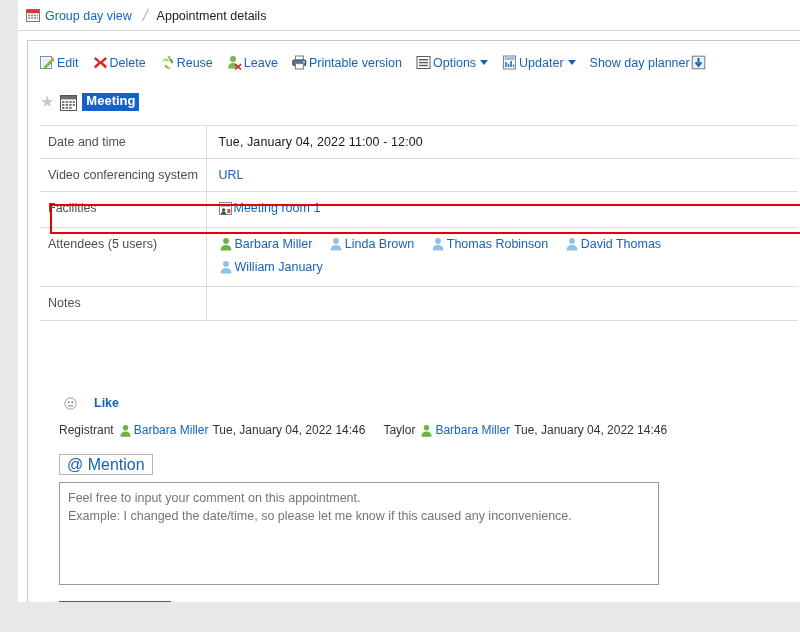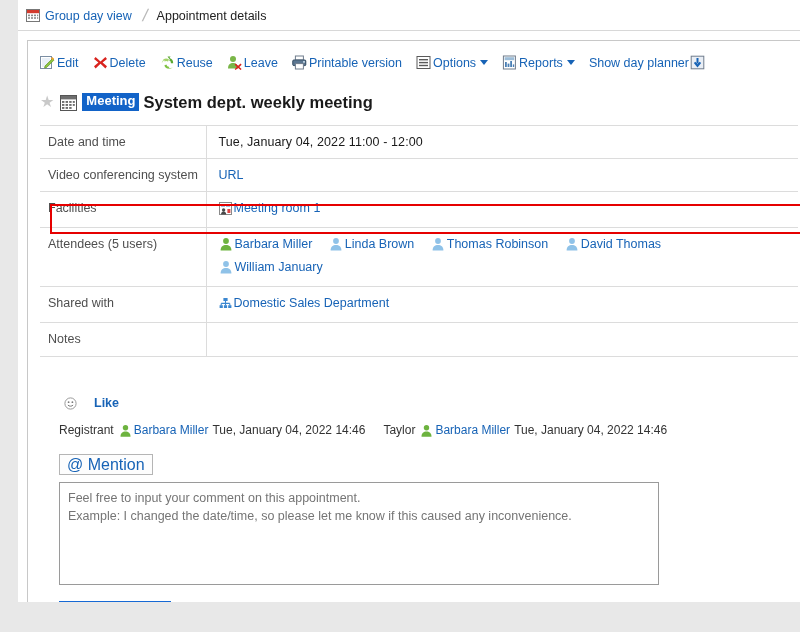--- a/index.html
+++ b/index.html
@@ -327,21 +327,21 @@
             <rect x="1.4" y="1" width="12" height="13" fill="#fff" stroke="#6f7c8c"></rect>
             <rect x="2.6" y="2.2" width="9.6" height="3" fill="#9dbdd8"></rect>
             <g fill="#4a7fb5">
               <rect x="3" y="7" width="1.8" height="5"></rect>
               <rect x="5.6" y="8.6" width="1.8" height="3.4"></rect>
               <rect x="8.2" y="6" width="1.8" height="6"></rect>
               <rect x="10.8" y="9.4" width="1.4" height="2.6"></rect>
             </g>
           </svg>
         </span>
-        <span class="lbl">Reports</span>
+        <span class="lbl">Updater</span>
         <span class="tb-caret"></span>
       </span>
 
       <span class="tb-item" style="margin-right:0;">
         <span class="lbl" style="padding-left:0;padding-right:1px;">Show day planner</span>
         <span class="ic">
           <svg width="15" height="15" viewBox="0 0 15 15">
             <rect x="1.2" y="1.2" width="12.6" height="12.6" fill="#e9eef5" stroke="#6f7c8c"></rect>
             <path d="M7.5 3 L7.5 8.4 M4.6 7.4 L7.5 11 L10.4 7.4" stroke="#1763b6" stroke-width="2" fill="none"></path>
           </svg>
@@ -364,21 +364,20 @@
               <rect x="5.6" y="9" width="2.4" height="1.9"></rect>
             <rect x="9.2" y="9" width="2.4" height="1.9"></rect>
               <rect x="12.8" y="9" width="2" height="1.9"></rect>
             <rect x="2" y="12" width="2.4" height="1.9"></rect>
               <rect x="5.6" y="12" width="2.4" height="1.9"></rect>
             <rect x="9.2" y="12" width="2.4" height="1.9"></rect>
           </g>
         </svg>
       </span>
       <span class="badge">Meeting</span>
-      <span class="title-text">System dept. weekly meeting</span>
     </div>
 
     <table class="dtable">
       <tbody>
         <tr>
           <td class="k">Date and time</td>
           <td class="v">
             <span class="val-dt">Tue, January 04, 2022   11:00  -  12:00</span>
           </td>
         </tr>
@@ -450,37 +449,20 @@
               <span class="ic" style="width:14px;height:14px;">
                 <svg width="14" height="14" viewBox="0 0 14 14">
                   <circle cx="7" cy="4" r="2.9" fill="#8fc2e8"></circle>
                   <path d="M1.6 13.6 C1.6 9.6 4 8 7 8 C10 8 12.4 9.6 12.4 13.6z" fill="#8fc2e8"></path>
                 </svg>
               </span>
               <a class="lnk">William January</a>
             </span>
           </td>
         </tr>
-        <tr>
-          <td class="k">Shared with</td>
-          <td class="v">
-            <span class="chip">
-              <span class="ic" style="width:13px;height:13px;">
-                <svg width="13" height="13" viewBox="0 0 13 13">
-                  <rect x="4.4" y="1" width="4.2" height="3" fill="#3b87d0"></rect>
-                  <path d="M6.5 4 L6.5 6.4 M2.2 6.4 L10.8 6.4 M2.2 6.4 L2.2 8.2 M10.8 6.4 L10.8 8.2 M6.5 6.4 L6.5 8.2" stroke="#3b87d0" stroke-width="1.1" fill="none"></path>
-                  <rect x="0.6" y="8.2" width="3.2" height="2.8" fill="#3b87d0"></rect>
-                  <rect x="4.9" y="8.2" width="3.2" height="2.8" fill="#3b87d0"></rect>
-                  <rect x="9.2" y="8.2" width="3.2" height="2.8" fill="#3b87d0"></rect>
-                </svg>
-              </span>
-              <a class="lnk">Domestic Sales Department</a>
-            </span>
-          </td>
-        </tr>
         <tr class="row-notes">
           <td class="k">Notes</td>
           <td class="v"></td>
         </tr>
       </tbody>
     </table>
 
     <div class="redbox"></div>
 
     <div class="likerow">

